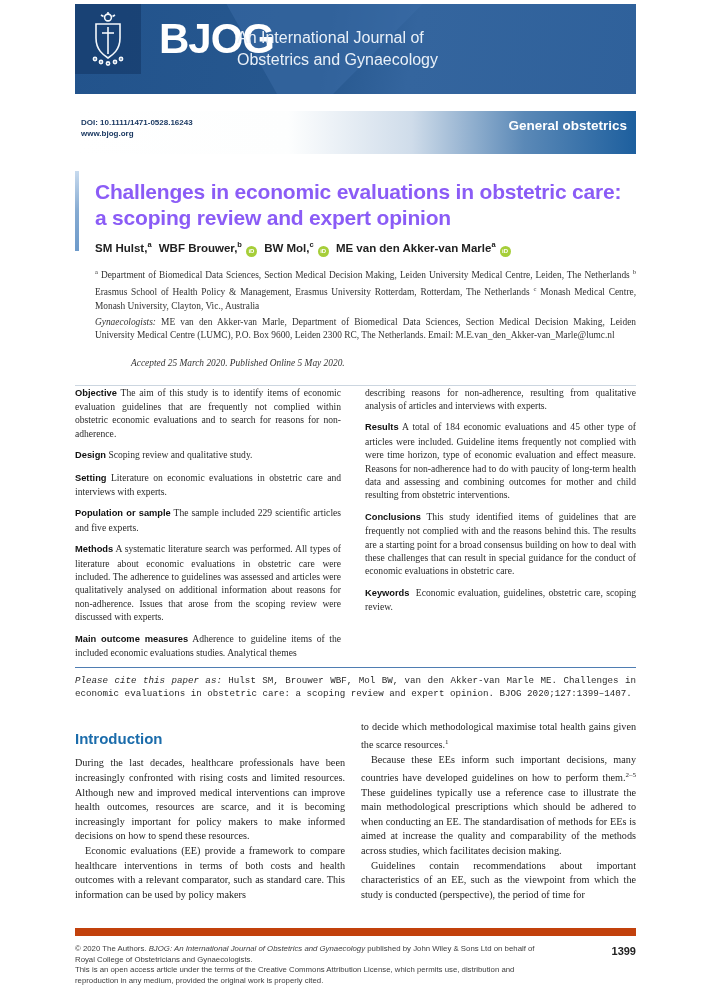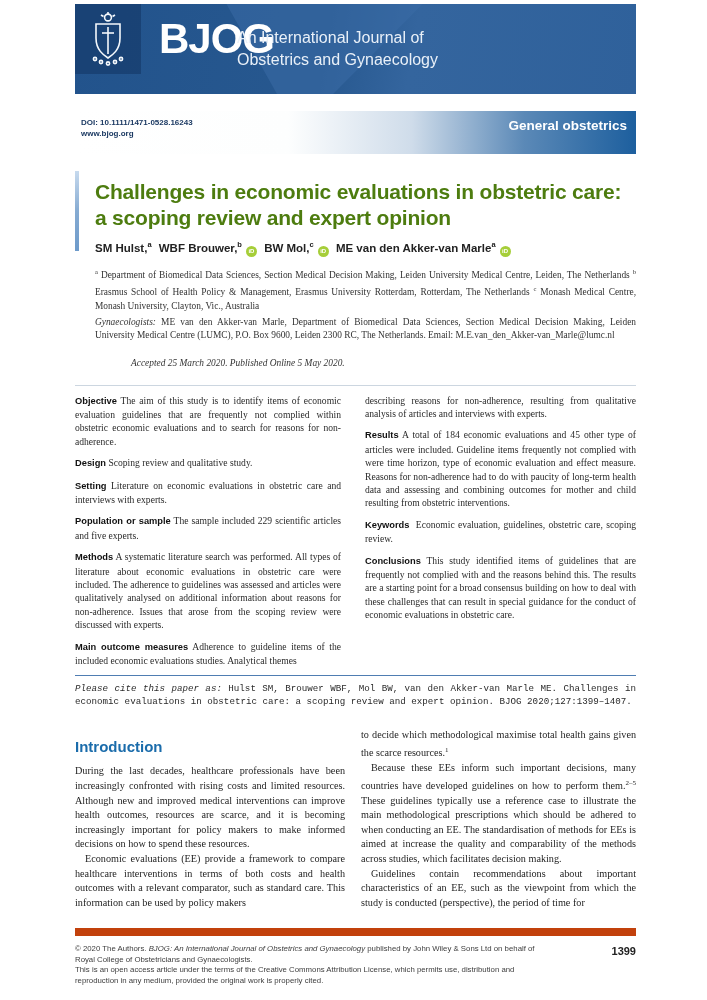--- a/index.html
+++ b/index.html
@@ -44,21 +44,21 @@
   .doi-block { position:absolute; left:6px; top:6px; color:#1c3a63; font-size:8px; font-weight:bold; line-height:11px; }
   .category { position:absolute; right:9px; top:7px; color:#fff; font-size:13.5px; font-weight:bold; }
 
   
   .title-block { margin-top:17px; position:relative; padding-left:20px; }
   .title-rule {
     position:absolute; left:0; top:0; width:4px; height:80px;
     background:linear-gradient(#c7daee,#86abd2,#6d9aca);
   }
   .article-title {
-    padding-top:8px; color:#4d7c0f; font-size:21px; font-weight:bold;
+    padding-top:8px; color:#8b5cf6; font-size:21px; font-weight:bold;
     line-height:26px; letter-spacing:-.2px; width:540px;
   }
   .authors { margin-top:9px; font-size:11.5px; font-weight:bold; color:#222; }
   .authors sup { font-size:7.5px; }
   .author { margin-right:4px; }
   .orcid {
     display:inline-block; width:11px; height:11px; border-radius:50%;
     background:#a6ce39; color:#fff; font-size:6px; font-weight:bold;
     text-align:center; line-height:11px; vertical-align:-1px; margin-left:4px;
     font-family:"Liberation Sans", sans-serif;
@@ -67,21 +67,21 @@
   
   .affil-block { margin-top:8px; padding-left:20px; font-family:"Liberation Serif", serif; color:#333; }
   .affil { font-size:9.4px; line-height:13.5px; text-align:justify; }
   .affil sup { font-size:6.5px; }
   .correspondence { margin-top:2px; font-size:9.4px; line-height:13.5px; text-align:justify; }
   .ital { font-style:italic; }
   .accepted { margin-top:15px; font-size:9.4px; font-style:italic;margin-left:36px; }
 
   
   .abstract {
-    margin-top:17px; border-top:1px solid #ccd6e0; padding-top:8px;
+    margin-top:17px; border-top:1px solid #ccd6e0; padding-top:0;
     display:flex; gap:24px;
     font-family:"Liberation Serif", serif; color:#2a2a2a;
   }
   .abs-col-l { width:270px; }
   .abs-col-r { width:275px; }
   .abs { font-size:9.6px; line-height:13.4px; text-align:justify; margin-bottom:8px; }
   .abs-label { font-family:"Liberation Sans", sans-serif; font-weight:bold; font-size:9.3px; color:#111; }
 
   
   .cite {
@@ -168,22 +168,22 @@
       <p class="abs"><span class="abs-label">Objective</span> <span>The aim of this study is to identify items of economic evaluation guidelines that are frequently not complied within obstetric economic evaluations and to search for reasons for non-adherence.</span></p>
       <p class="abs"><span class="abs-label">Design</span> <span>Scoping review and qualitative study.</span></p>
       <p class="abs"><span class="abs-label">Setting</span> <span>Literature on economic evaluations in obstetric care and interviews with experts.</span></p>
       <p class="abs"><span class="abs-label">Population or sample</span> <span>The sample included 229 scientific articles and five experts.</span></p>
       <p class="abs"><span class="abs-label">Methods</span> <span>A systematic literature search was performed. All types of literature about economic evaluations in obstetric care were included. The adherence to guidelines was assessed and articles were qualitatively analysed on additional information about reasons for non-adherence. Issues that arose from the scoping review were discussed with experts.</span></p>
       <p class="abs"><span class="abs-label">Main outcome measures</span> <span>Adherence to guideline items of the included economic evaluations studies. Analytical themes</span></p>
     </div>
     <div class="abs-col-r">
       <p class="abs">describing reasons for non-adherence, resulting from qualitative analysis of articles and interviews with experts.</p>
       <p class="abs"><span class="abs-label">Results</span> <span>A total of 184 economic evaluations and 45 other type of articles were included. Guideline items frequently not complied with were time horizon, type of economic evaluation and effect measure. Reasons for non-adherence had to do with paucity of long-term health data and assessing and combining outcomes for mother and child resulting from obstetric interventions.</span></p>
+      <p class="abs"><span class="abs-label">Conclusions</span> <span>This study identified items of guidelines that are frequently not complied with and the reasons behind this. The results are a starting point for a broad consensus building on how to deal with these challenges that can result in special guidance for the conduct of economic evaluations in obstetric care.</span></p>
       <p class="abs"><span class="abs-label">Keywords</span>&nbsp; <span>Economic evaluation, guidelines, obstetric care, scoping review.</span></p>
-      <p class="abs"><span class="abs-label">Conclusions</span> <span>This study identified items of guidelines that are frequently not complied with and the reasons behind this. The results are a starting point for a broad consensus building on how to deal with these challenges that can result in special guidance for the conduct of economic evaluations in obstetric care.</span></p>
     </div>
   </div>
 
   <div class="cite">
     <span class="ital">Please cite this paper as:</span><span> Hulst SM, Brouwer WBF, Mol BW, van den Akker-van Marle ME. Challenges in economic evaluations in obstetric care: a scoping review and expert opinion. BJOG 2020;127:1399–1407.</span>
   </div>
 
   <div class="intro">
     <div class="intro-col-l">
       <h2 class="intro-heading">Introduction</h2>

